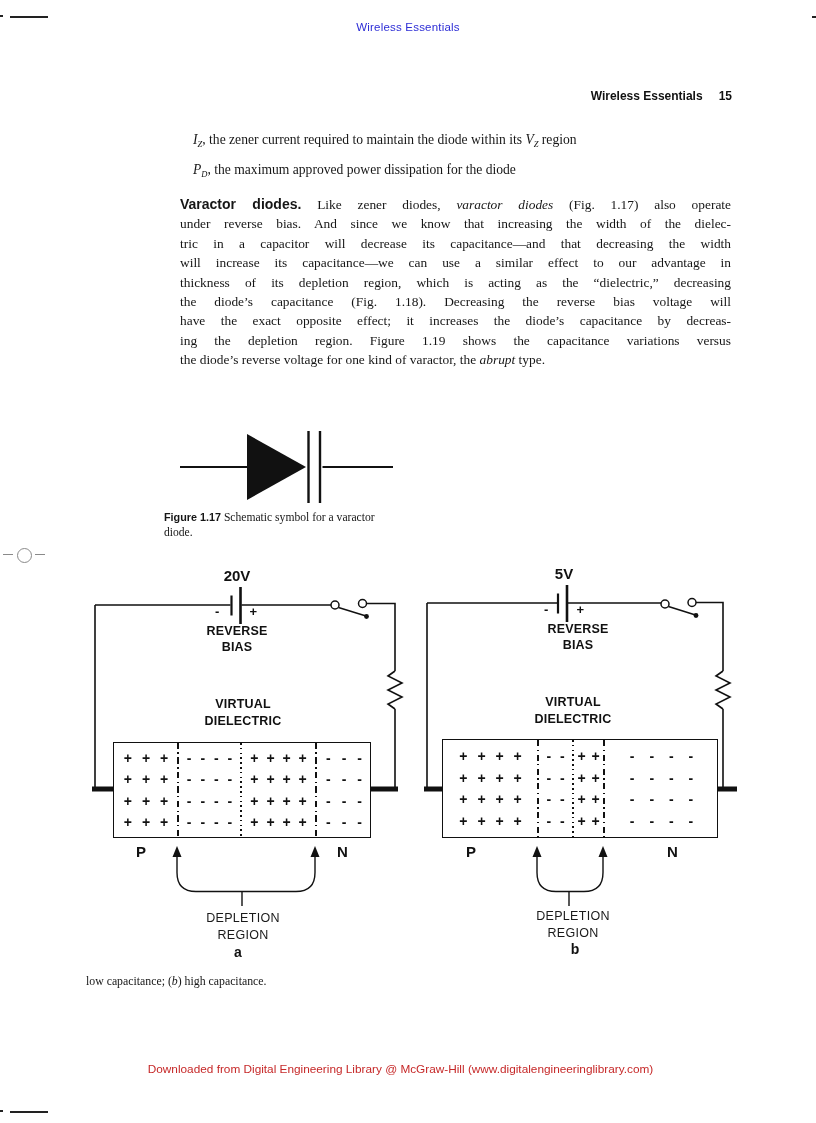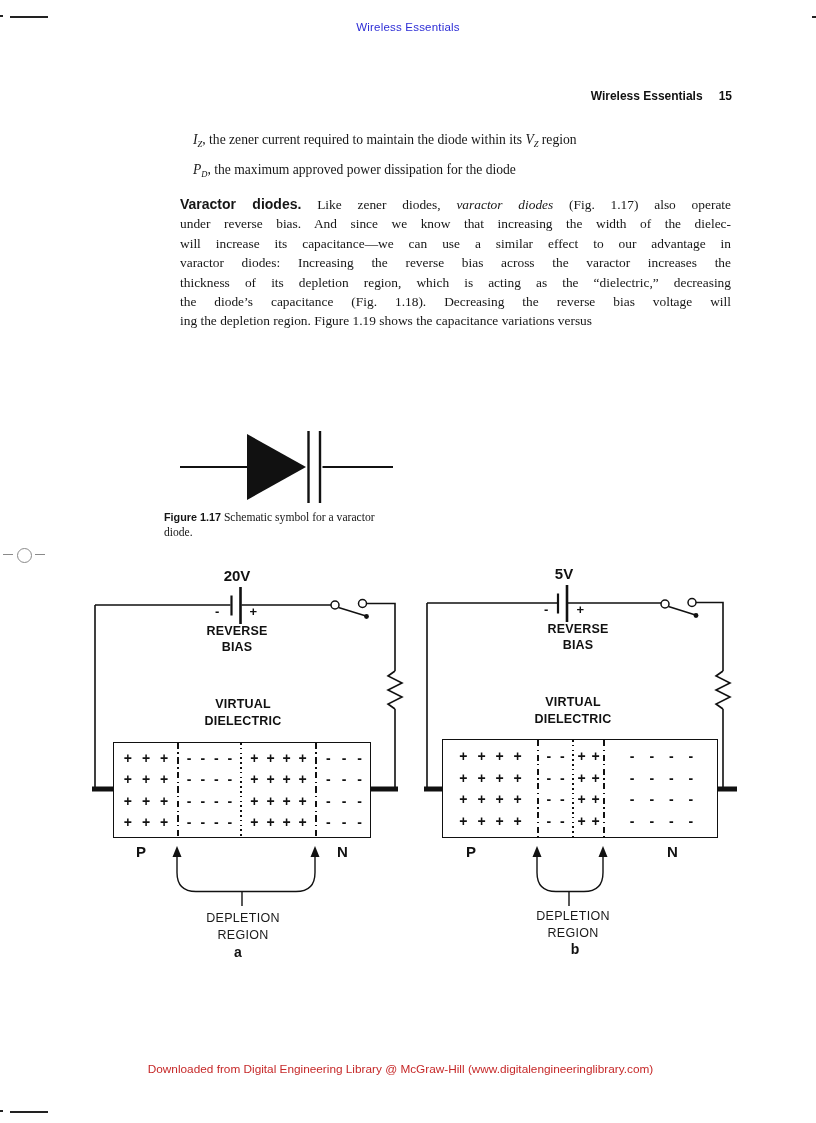--- a/index.html
+++ b/index.html
@@ -90,25 +90,27 @@
 </div>
 
 <div class="abs leads">
     <div class="tline"><span class="i">I</span><span class="i sub">Z</span><span>, the zener current required to maintain the diode within its </span><span class="i">V</span><span class="i sub">Z</span><span> region</span></div>
     <div class="tline"><span class="i">P</span><span class="i sub">D</span><span>, the maximum approved power dissipation for the diode</span></div>
   </div>
 
 <div class="abs para">
     <div class="tline"><span class="b sans f12">Varactor diodes.</span><span>  Like zener diodes, </span><span class="i">varactor diodes</span><span> (Fig. 1.17) also operate</span></div>
     <div class="tline"><span>under reverse bias. And since we know that increasing the width of the dielec-</span></div>
+    <div class="tline"><span>tric in a capacitor will decrease its capacitance—and that decreasing the width</span></div>
     <div class="tline"><span>will increase its capacitance—we can use a similar effect to our advantage in</span></div>
-    <div class="tline"><span>varactor diodes: Increasing the reverse bias across the varactor increases the</span></div>
     <div class="tline"><span>thickness of its depletion region, which is acting as the “dielectric,” decreasing</span></div>
     <div class="tline"><span>the diode’s capacitance (Fig. 1.18). Decreasing the reverse bias voltage will</span></div>
+    <div class="tline"><span>have the exact opposite effect; it increases the diode’s capacitance by decreas-</span></div>
     <div class="tline"><span>ing the depletion region. Figure 1.19 shows the capacitance variations versus</span></div>
+    <div class="tline"><span>the diode’s reverse voltage for one kind of varactor, the </span><span class="i">abrupt</span><span> type.</span></div>
   </div>
 
 <svg class="abs" style="left:172px;top:425px;" width="230" height="85" viewBox="172 425 230 85">
   <g stroke="#111" fill="none">
     <line x1="180" y1="467" x2="247" y2="467" stroke-width="1.8"></line>
     <polygon points="247,434 247,500 306,467" fill="#111" stroke="none"></polygon>
     <line x1="308.5" y1="431" x2="308.5" y2="503" stroke-width="2.4"></line>
     <line x1="320" y1="431" x2="320" y2="503" stroke-width="2.4"></line>
     <line x1="322.5" y1="467" x2="393" y2="467" stroke-width="1.8"></line>
   </g>
@@ -260,17 +262,18 @@
 </div>
 <div class="abs pnlbl" style="left:466px;top:843px;">P</div>
 <div class="abs pnlbl" style="left:667px;top:843px;">N</div>
 <div class="abs deplbl" style="left:523px;top:908px;width:100px;">
   <div>DEPLETION</div>
   <div>REGION</div>
 </div>
 <div class="abs tagbl" style="left:567px;top:941px;width:16px;">b</div>
 
 <div class="abs cap18">
+    <div class="tline"><span>low capacitance; (</span><span class="i">b</span><span>) high capacitance.</span></div>
   </div>
 
 <div class="abs footer">
   <div class="foot-red">Downloaded from Digital Engineering Library @ McGraw-Hill (www.digitalengineeringlibrary.com)</div>
 </div>
 
 </body></html>

